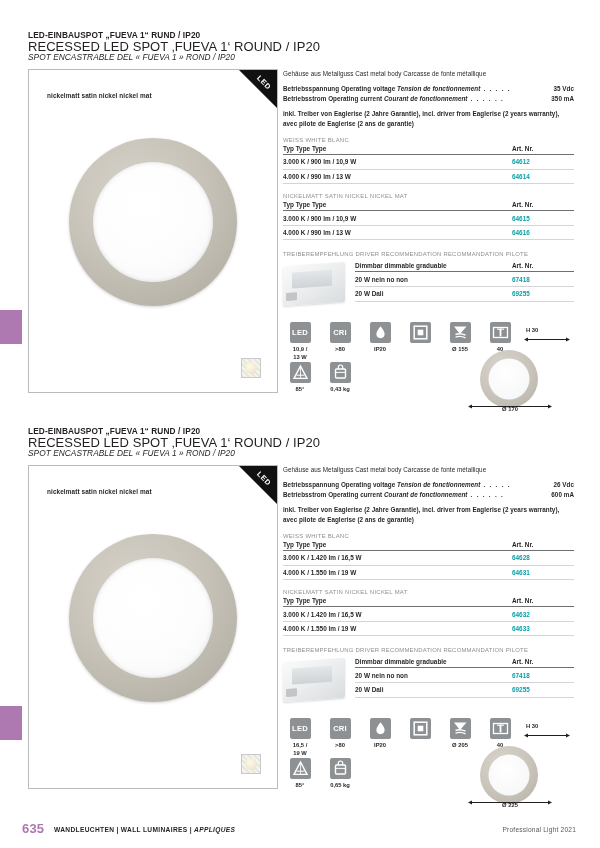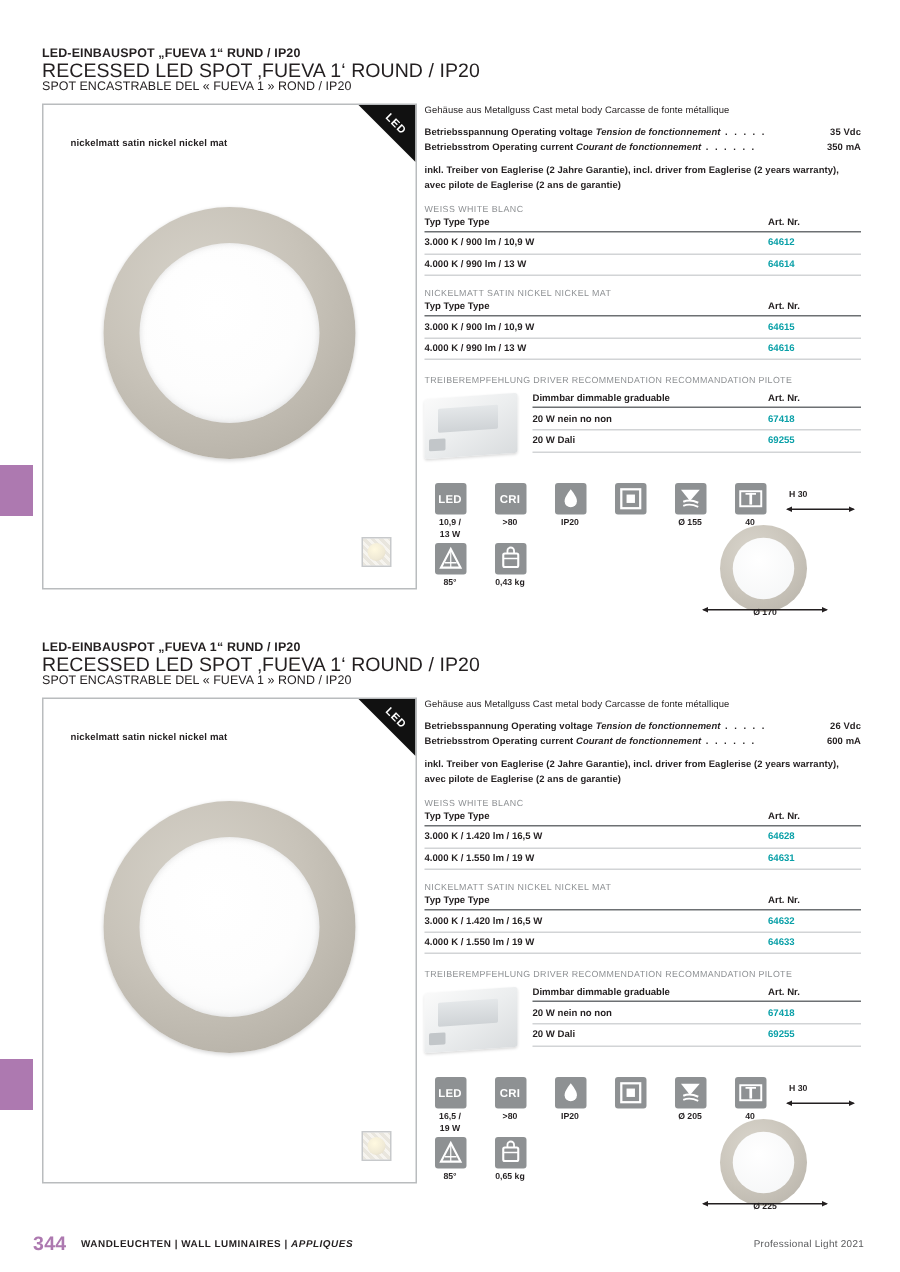--- a/index.html
+++ b/index.html
@@ -17,21 +17,21 @@
     position: absolute; left: 0; width: 22px; height: 34px;
     background: #ad79b0;
   }
 
   
   .product { position: absolute; left: 28px; width: 546px; }
 
   .titles { margin-bottom: 6px; }
   .t-de { font-size: 8.3px; font-weight: bold; letter-spacing: .1px; line-height: 11px; }
   .t-en { font-size: 13px; line-height: 11px; letter-spacing: .05px; }
-  .t-fr { font-size: 8.3px; line-height: 11px; letter-spacing: .05px; }
+  .t-fr { font-size: 8.3px; font-style: italic; line-height: 11px; letter-spacing: .05px; }
 
   .cols { position: relative; }
 
   
   .photo-box {
     position: absolute; left: 0; top: 0;
     width: 250px; height: 324px;
     border: 1px solid #b9bcbe;
     background: #fff; overflow: hidden;
   }
@@ -554,21 +554,21 @@
                   <span class="lbl">Ø 225</span>
                 </div>
               </div>
             </div>
           </div>
         </div>
       </div>
     </div>
 
   <div class="footer">
-    <div class="foot-num" style="color: rgb(173, 121, 176);">344</div>
+    <div class="foot-num" style="color: rgb(173, 121, 176);">635</div>
     <div class="foot-txt">
       <span>WANDLEUCHTEN</span>
       <span>|</span>
       <span>WALL LUMINAIRES</span>
       <span>|</span>
       <span class="it">APPLIQUES</span>
     </div>
     <div class="foot-right">Professional Light 2021</div>
   </div>
 

